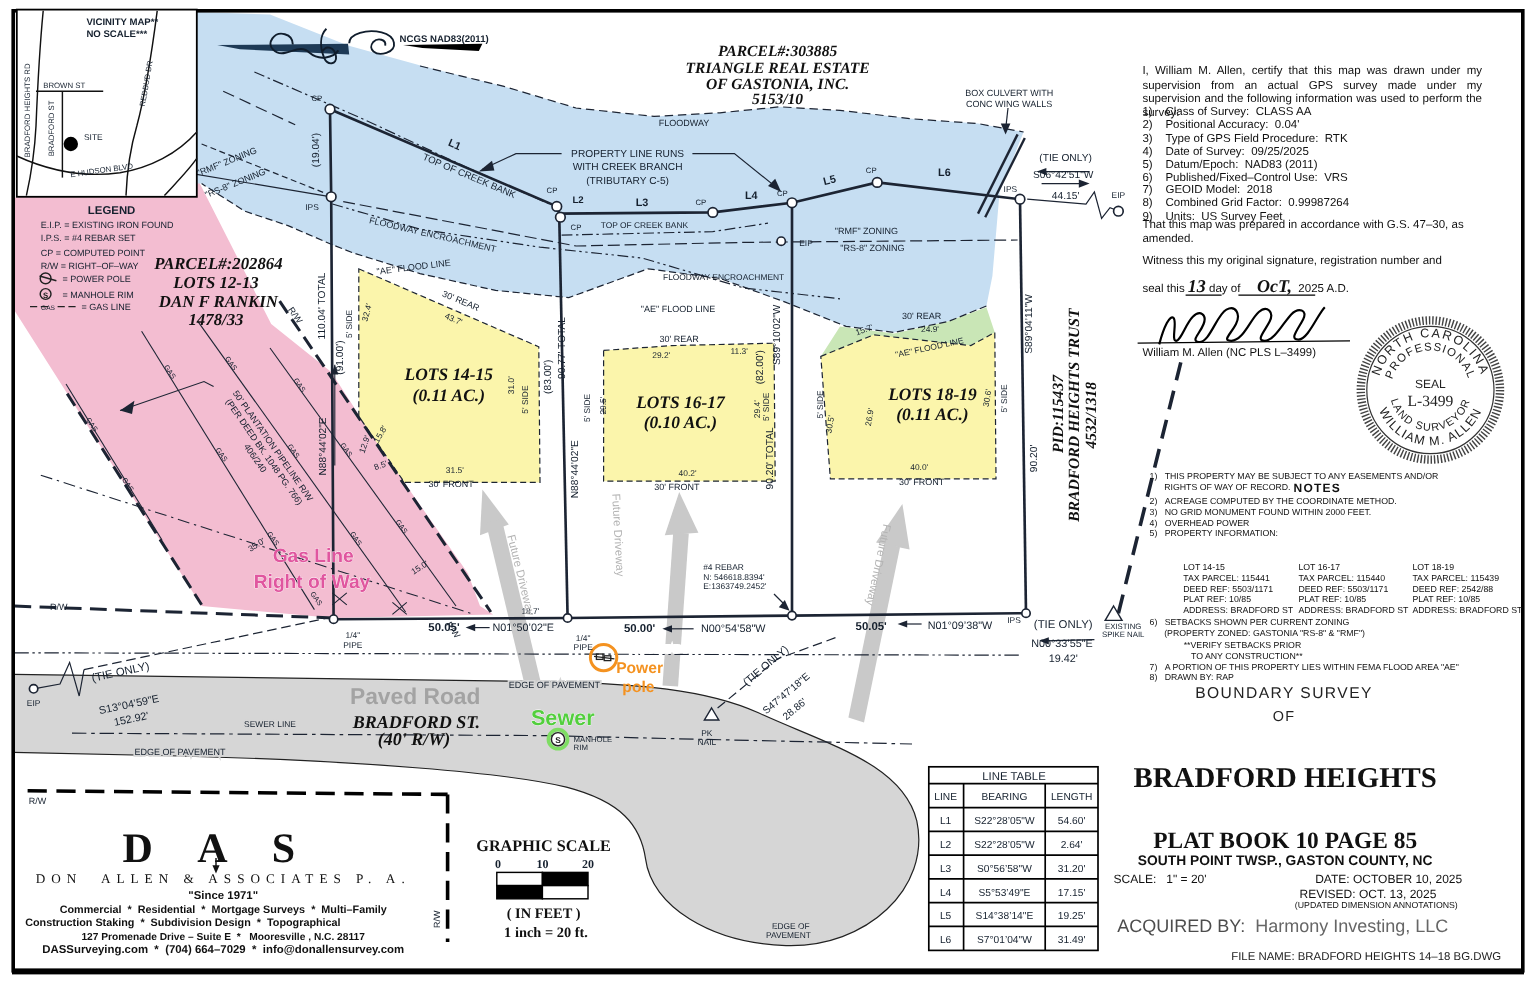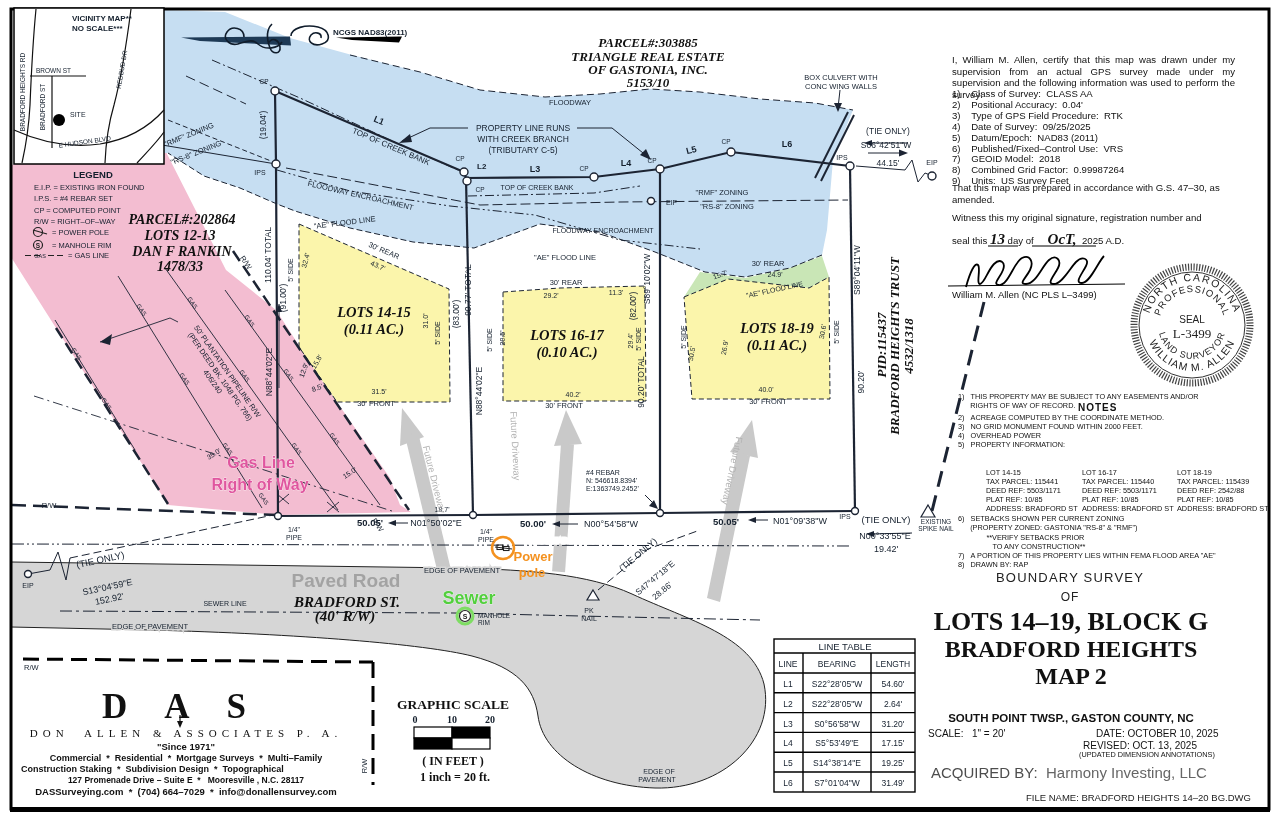--- a/index.html
+++ b/index.html
@@ -506,30 +506,29 @@
 <div>6)&nbsp;&nbsp;&nbsp;SETBACKS SHOWN PER CURRENT ZONING</div>
 <div>&nbsp;&nbsp;&nbsp;&nbsp;&nbsp;&nbsp;(PROPERTY ZONED: GASTONIA "RS-8" &amp; "RMF")</div>
 <div>&nbsp;&nbsp;&nbsp;&nbsp;&nbsp;&nbsp;&nbsp;&nbsp;&nbsp;&nbsp;&nbsp;&nbsp;&nbsp;&nbsp;**VERIFY SETBACKS PRIOR</div>
 <div>&nbsp;&nbsp;&nbsp;&nbsp;&nbsp;&nbsp;&nbsp;&nbsp;&nbsp;&nbsp;&nbsp;&nbsp;&nbsp;&nbsp;&nbsp;&nbsp;&nbsp;TO ANY CONSTRUCTION**</div>
 <div>7)&nbsp;&nbsp;&nbsp;A PORTION OF THIS PROPERTY LIES WITHIN FEMA FLOOD AREA "AE"</div>
 <div>8)&nbsp;&nbsp;&nbsp;DRAWN BY: RAP</div>
 </div>
 
 <div class="t" style="left:935px;top:570px;width:270px;text-align:center;font-size:13px;letter-spacing:1.2px;color:#222;">BOUNDARY SURVEY</div>
 <div class="t" style="left:935px;top:590px;width:270px;text-align:center;font-size:12px;letter-spacing:1px;color:#222;">OF</div>
-<div class="t" style="left:925px;top:607px;width:292px;text-align:center;font-size:26px;font-weight:bold;font-family:'Liberation Serif',serif;color:#111;">LOTS 14–19, BLOCK G</div>
 <div class="t" style="left:925px;top:636px;width:292px;text-align:center;font-size:24px;font-weight:bold;font-family:'Liberation Serif',serif;color:#111;">BRADFORD HEIGHTS</div>
-<div class="t" style="left:925px;top:663px;width:292px;text-align:center;font-size:24px;font-weight:bold;font-family:'Liberation Serif',serif;color:#111;">MAP 2</div>
+<div class="t" style="left:925px;top:691px;width:292px;text-align:center;font-size:19.5px;font-weight:bold;font-family:'Liberation Serif',serif;color:#111;">PLAT BOOK 10 PAGE 85</div>
 <div class="t" style="left:925px;top:712px;width:292px;text-align:center;font-size:11.5px;font-weight:bold;color:#111;">SOUTH POINT TWSP., GASTON COUNTY, NC</div>
 <div class="t" style="left:928px;top:728px;font-size:10px;color:#111;">SCALE:&nbsp;&nbsp;&nbsp;1" = 20'</div>
 <div class="t" style="left:1096px;top:728px;font-size:10px;color:#111;">DATE: OCTOBER 10, 2025</div>
 <div class="t" style="left:1083px;top:740px;font-size:10px;color:#111;">REVISED: OCT. 13, 2025</div>
 <div class="t" style="left:1079px;top:750px;font-size:7.3px;color:#111;">(UPDATED DIMENSION ANNOTATIONS)</div>
 <div class="t" style="left:931px;top:764px;font-size:15px;color:#4d4d4d;">ACQUIRED BY:&nbsp; <span style="color:#666;">Harmony Investing, LLC</span></div>
-<div class="t" style="left:1026px;top:792px;font-size:9.5px;color:#222;">FILE NAME: BRADFORD HEIGHTS 14–20 BG.DWG</div>
+<div class="t" style="left:1026px;top:792px;font-size:9.5px;color:#222;">FILE NAME: BRADFORD HEIGHTS 14–18 BG.DWG</div>
 
 <div class="t" style="left:102px;top:687px;font-size:35px;font-weight:bold;font-family:'Liberation Serif',serif;letter-spacing:37px;color:#111;">DAS</div>
 <div class="t" style="left:21px;top:727px;width:330px;text-align:center;font-size:11px;font-weight:normal;font-family:'Liberation Serif',serif;letter-spacing:5px;color:#111;">DON&nbsp;&nbsp;ALLEN &amp; ASSOCIATES P. A.</div>
 <div class="t" style="left:21px;top:741px;width:330px;text-align:center;font-size:9.5px;font-weight:bold;color:#111;">"Since 1971"</div>
 <div class="t" style="left:21px;top:753px;width:330px;text-align:center;font-size:9px;font-weight:bold;color:#111;">Commercial&nbsp; *&nbsp; Residential&nbsp; *&nbsp; Mortgage Surveys&nbsp; *&nbsp; Multi–Family</div>
 <div class="t" style="left:21px;top:764px;width:330px;text-align:left;font-size:9px;font-weight:bold;color:#111;">Construction Staking&nbsp; *&nbsp; Subdivision Design&nbsp; *&nbsp; Topographical</div>
 <div class="t" style="left:21px;top:775px;width:330px;text-align:center;font-size:8.5px;font-weight:bold;color:#111;">127 Promenade Drive – Suite E&nbsp; *&nbsp;&nbsp; Mooresville , N.C. 28117</div>
 <div class="t" style="left:21px;top:786px;width:330px;text-align:center;font-size:9.5px;font-weight:bold;color:#111;">DASSurveying.com&nbsp; *&nbsp; (704) 664–7029&nbsp; *&nbsp; info@donallensurvey.com</div>
 </div>
 

